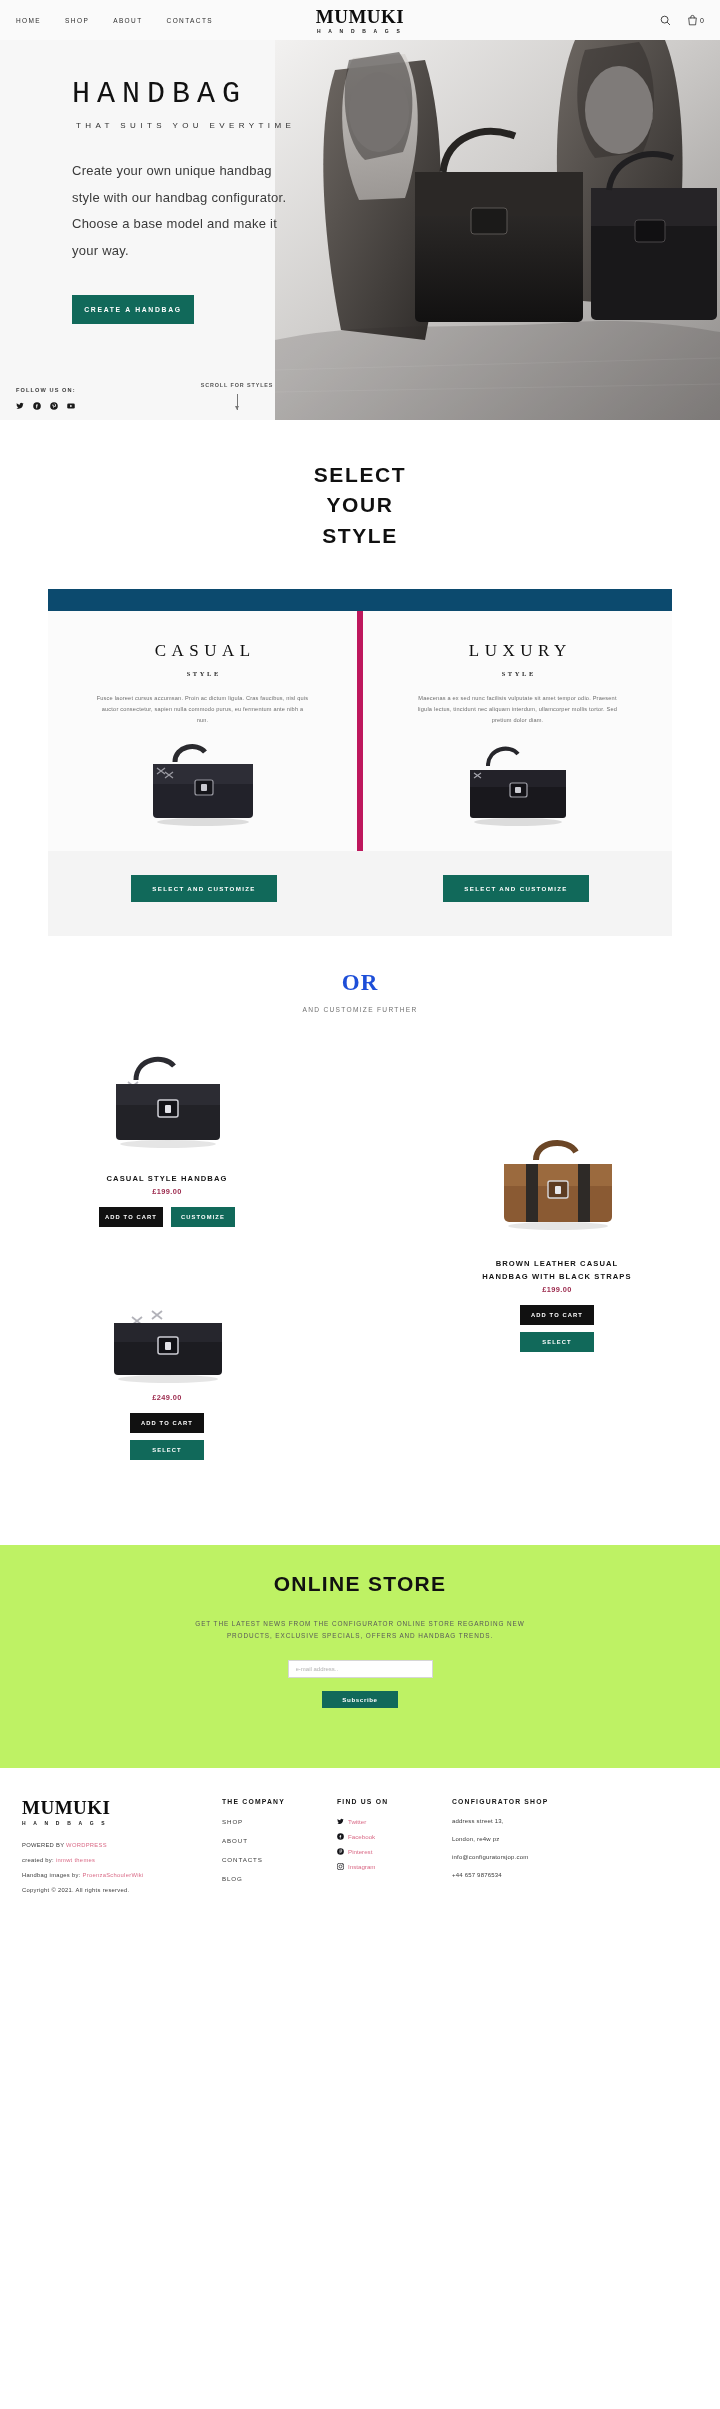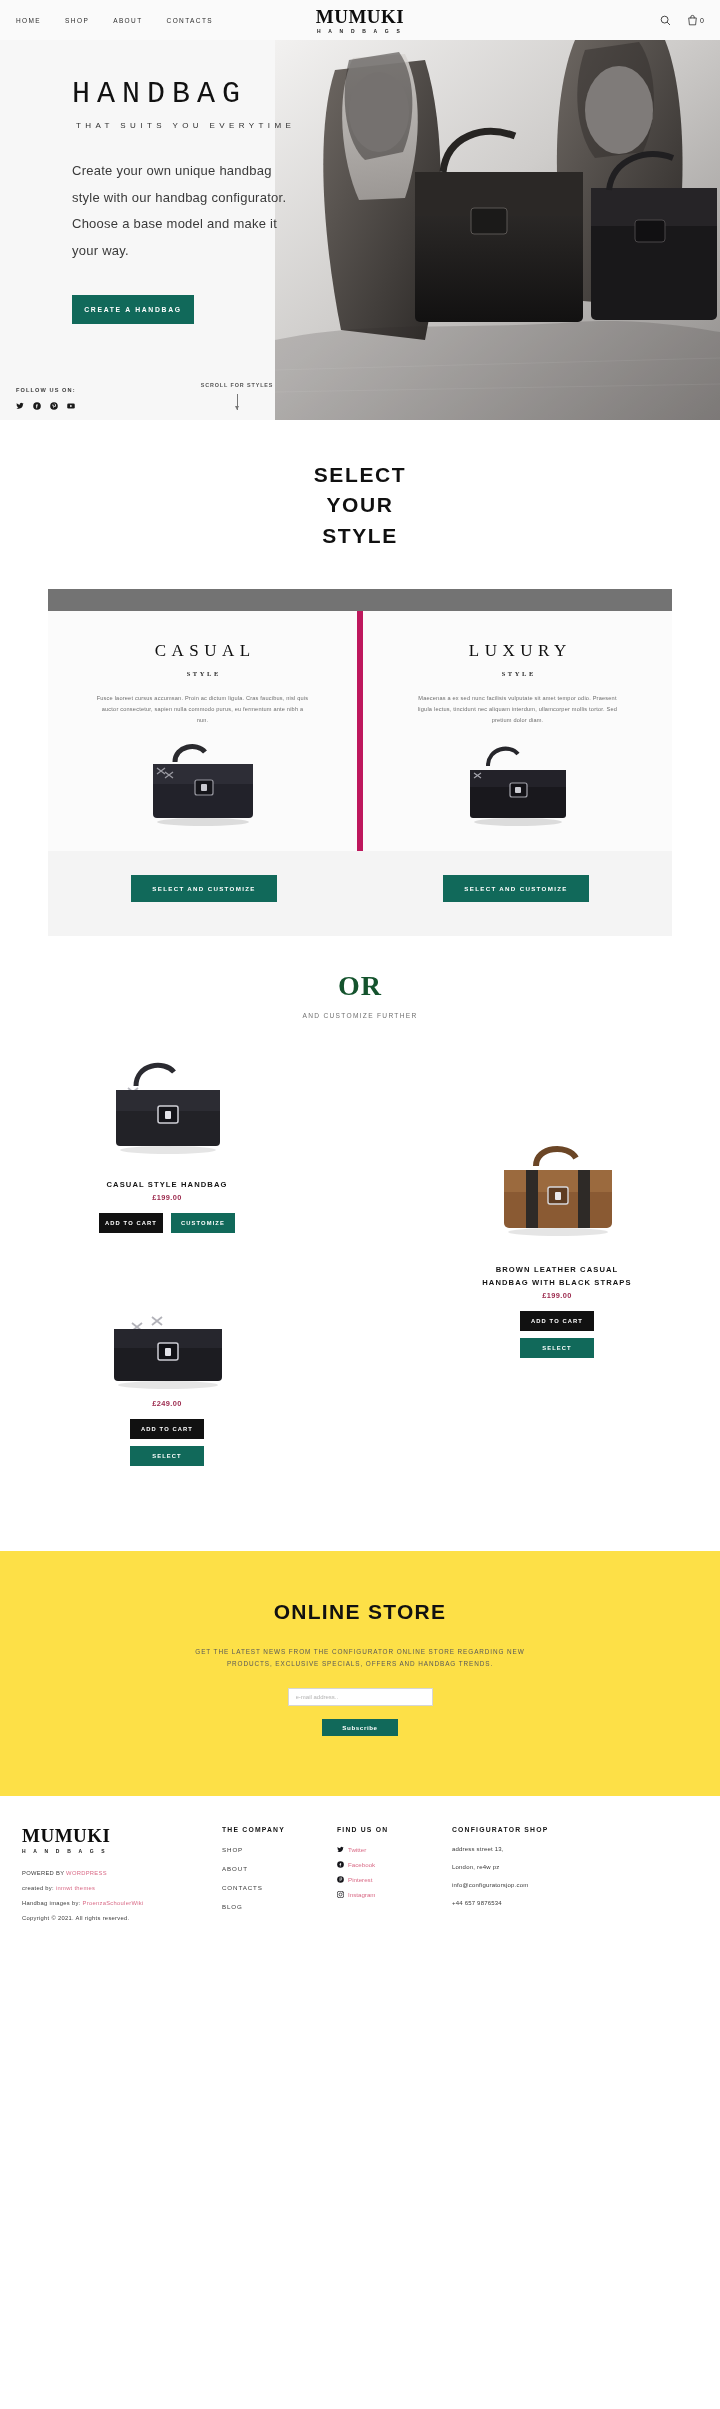--- a/index.html
+++ b/index.html
@@ -172,21 +172,21 @@
   .big-head {
     text-align: center;
     font-size: 21px;
     font-weight: 700;
     letter-spacing: 1.6px;
     line-height: 1.45;
     color: #101010;
   }
   .cards-wrap {
     margin: 38px 48px 0;
-    background: #737373;
+    background: #0c4a6e;
     padding: 22px 0 0;
   }
   .cards-row { display: flex; }
   .style-card {
     flex: 1;
     background: #fbfbfb;
     padding: 30px 0 0;
     position: relative;
     min-height: 240px;
   }
@@ -224,24 +224,24 @@
     background: #f4f4f4;
     padding: 24px 0 34px;
   }
   .cards-cta > div { flex: 1; display: flex; justify-content: center; }
   .btn-green.wide { width: 146px; font-size: 6.2px; letter-spacing: 1.3px; padding: 10px 0; }
 
   
   .or-block { text-align: center; margin-top: 34px; }
   .or-word {
     font-family: "Liberation Serif", serif;
-    font-size: 28px;
+    font-size: 23px;
     font-weight: 700;
     letter-spacing: 1px;
-    color: #14532d;
+    color: #1d4ed8;
   }
   .premade-head {
     font-family: "Liberation Serif", serif;
     font-size: 14.5px;
     font-weight: 700;
     letter-spacing: 1.1px;
     line-height: 1.5;
     margin-top: 8px;
     color: #0d0d0d;
   }
@@ -300,22 +300,22 @@
     font-weight: 700;
     padding: 7px 0;
     width: 64px;
     cursor: pointer;
     font-family: "Liberation Sans", sans-serif;
   }
   .stack .product-btns { flex-direction: column; align-items: center; gap: 7px; }
 
   
   .newsletter {
-    background: #fde047;
-    padding: 46px 0 60px;
+    background: #bef264;
+    padding: 24px 0 60px;
     text-align: center;
     margin-top: 8px;
   }
   .nl-title {
     font-size: 21px;
     font-weight: 700;
     letter-spacing: 1.3px;
     line-height: 1.45;
     color: #111;
   }

